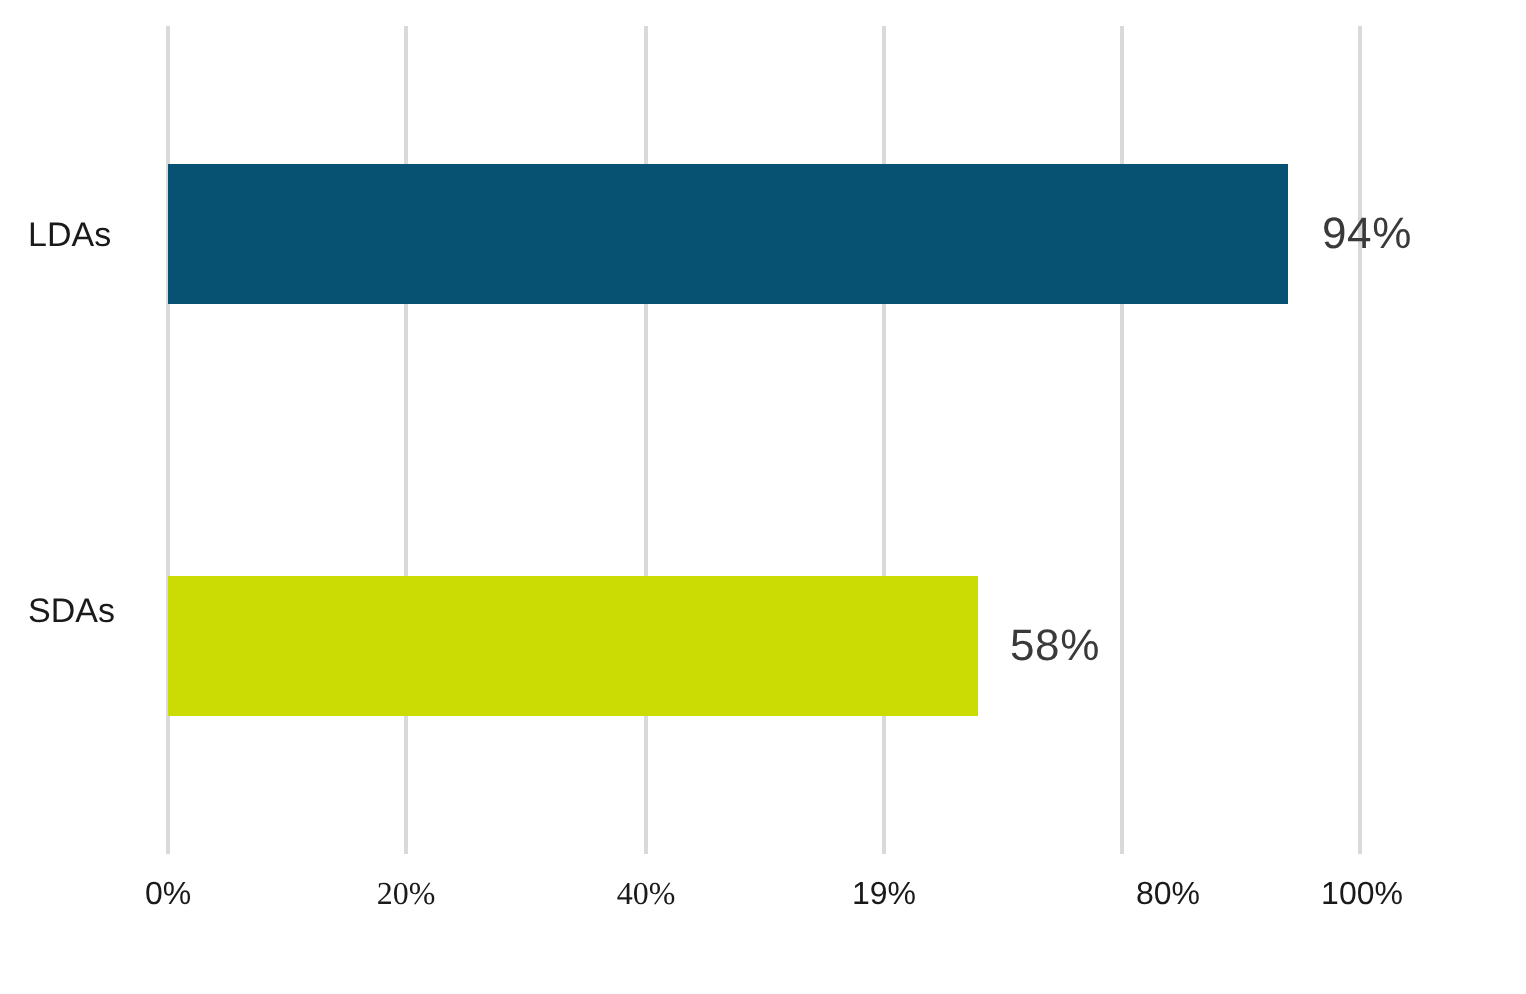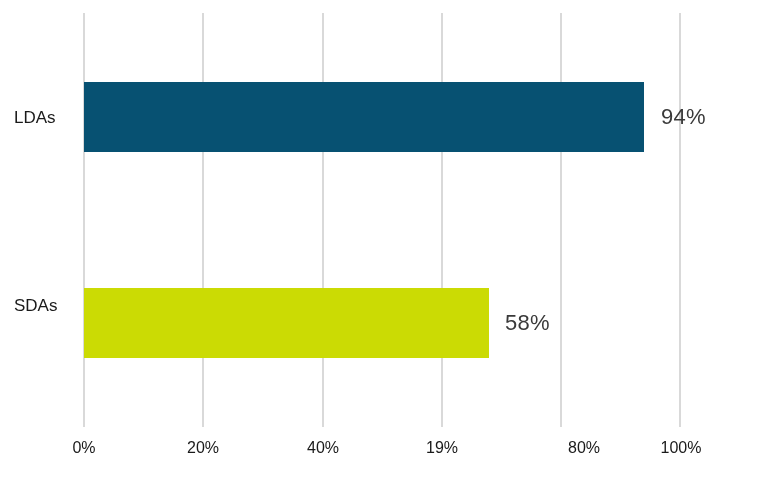--- a/index.html
+++ b/index.html
@@ -114,19 +114,19 @@
     <span class="cat-label-text">LDAs</span>
   </div>
   <div class="cat-label-wrap sdas">
     <span class="cat-label-text">SDAs</span>
   </div>
 
   <div class="value-label value-ldas">94%</div>
   <div class="value-label value-sdas">58%</div>
 
   <div class="tick-label" style="left:84px;">0%</div>
-  <div class="tick-label" style="left:203px;">20%</div>
-  <div class="tick-label" style="left:323px;">40%</div>
+  <div class="tick-label" style="left:203px;font-family:Liberation Serif, serif;">20%</div>
+  <div class="tick-label" style="left:323px;font-family:Liberation Serif, serif;">40%</div>
   <div class="tick-label" style="left:442px;">19%</div>
   <div class="tick-label" style="left:584px;">80%</div>
   <div class="tick-label" style="left:681px;">100%</div>
 
 </div>
 
 </body></html>

